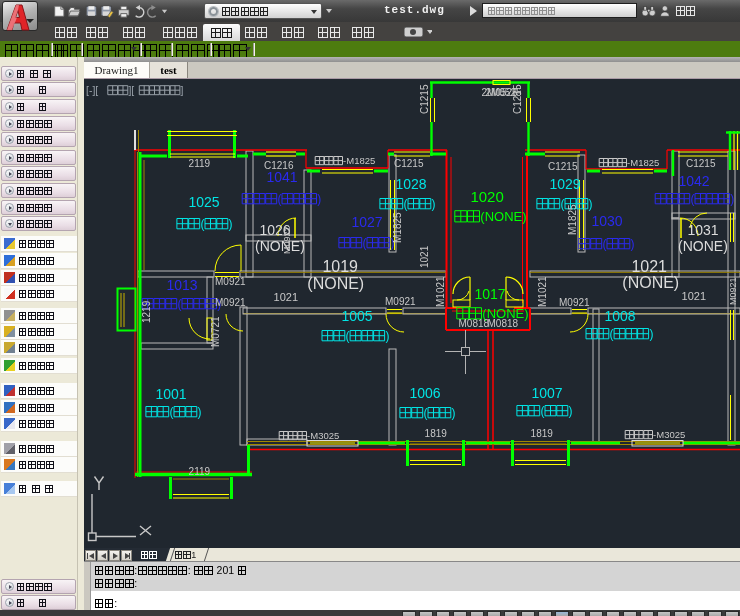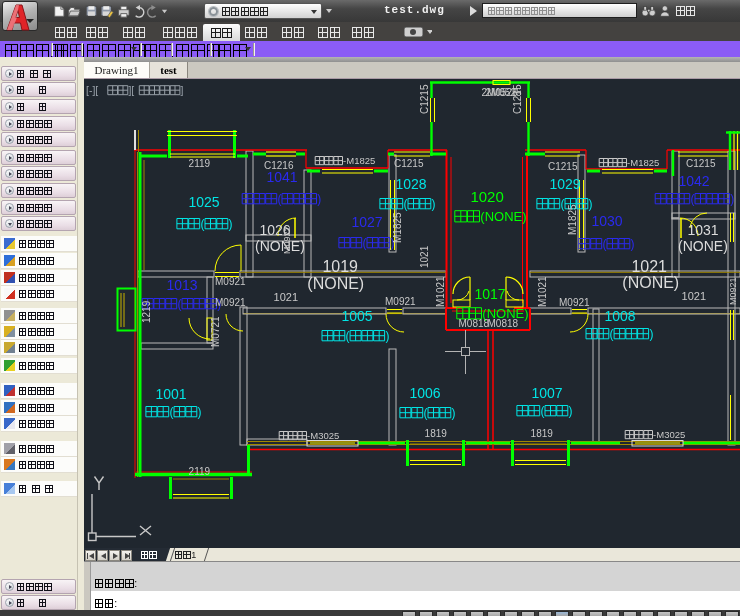--- a/index.html
+++ b/index.html
@@ -1,15 +1,15 @@
 <!DOCTYPE html>
 <html><head><meta charset="utf-8"><style>
 *{margin:0;padding:0;box-sizing:border-box}
 html,body{width:740px;height:616px;overflow:hidden;font-family:"Liberation Sans",sans-serif}
-#app{position:relative;width:740px;height:436px;background:#8b5cf6}
+#app{position:relative;width:740px;height:436px;background:#4d7c0f}
 .cj{display:inline-block;width:.82em;height:.85em;margin:0 .07em;vertical-align:-.06em;
 background:linear-gradient(currentColor,currentColor) 0 0/100% 1px no-repeat,
 linear-gradient(currentColor,currentColor) 0 48%/100% 1px no-repeat,
 linear-gradient(currentColor,currentColor) 0 100%/100% 1px no-repeat,
 linear-gradient(currentColor,currentColor) 0 0/1px 100% no-repeat,
 linear-gradient(currentColor,currentColor) 48% 0/1px 100% no-repeat,
 linear-gradient(currentColor,currentColor) 100% 0/1px 100% no-repeat}
 .sp{display:inline-block;width:.45em}
 #titlebar{position:absolute;left:0;top:0;width:740px;height:22px;background:linear-gradient(#6a6a6a,#454545 40%,#383838)}
 #tabrow{position:absolute;left:0;top:22px;width:740px;height:19px;background:#444240}
@@ -477,20 +477,21 @@
       <span style="position:absolute;right:1px;top:2px;width:1px;height:6px;background:#444"></span>
     </div>
     <div style="position:absolute;left:136px;top:548px;width:32px;height:13px;background:#242b34;color:#fff;font-size:9px;text-align:center;line-height:12px;transform:skewX(-18deg)"></div>
     <div style="position:absolute;left:140px;top:549px;color:#fff;font-size:9px;line-height:12px"><i class="cj"></i><i class="cj"></i></div>
     <div style="position:absolute;left:174px;top:549px;font-size:9px;line-height:12px;color:#222"><i class="cj"></i><i class="cj"></i>1</div>
     <div style="position:absolute;left:172px;top:548px;width:1px;height:13px;background:#555;transform:skewX(-18deg)"></div>
     <div style="position:absolute;left:206px;top:548px;width:1px;height:13px;background:#555;transform:skewX(-18deg)"></div>
     <div id="cmdline">
       <div id="cmdwhite"></div>
       <div id="cmdgrip"></div>
+      <div class="cmdtxt" style="top:2px"><i class="cj"></i><i class="cj"></i><i class="cj"></i><i class="cj"></i>:<i class="cj"></i><i class="cj"></i><i class="cj"></i><i class="cj"></i><i class="cj"></i>: <i class="cj"></i><i class="cj"></i> 201 <i class="cj"></i></div>
       <div class="cmdtxt" style="top:15px"><i class="cj"></i><i class="cj"></i><i class="cj"></i><i class="cj"></i>:</div>
       <div class="cmdtxt" style="top:35px"><i class="cj"></i><i class="cj"></i>:</div>
     </div>
     <div id="statusbar"></div>
     <div class="stb" style="left:402px;background:linear-gradient(#c6c6c6,#a8a8a8)"></div>
     <div class="stb" style="left:419px;background:linear-gradient(#c6c6c6,#a8a8a8)"></div>
     <div class="stb" style="left:436px;background:linear-gradient(#c6c6c6,#a8a8a8)"></div>
     <div class="stb" style="left:453px;background:linear-gradient(#c6c6c6,#a8a8a8)"></div>
     <div class="stb" style="left:470px;background:linear-gradient(#c6c6c6,#a8a8a8)"></div>
     <div class="stb" style="left:487px;background:linear-gradient(#c6c6c6,#a8a8a8)"></div>

